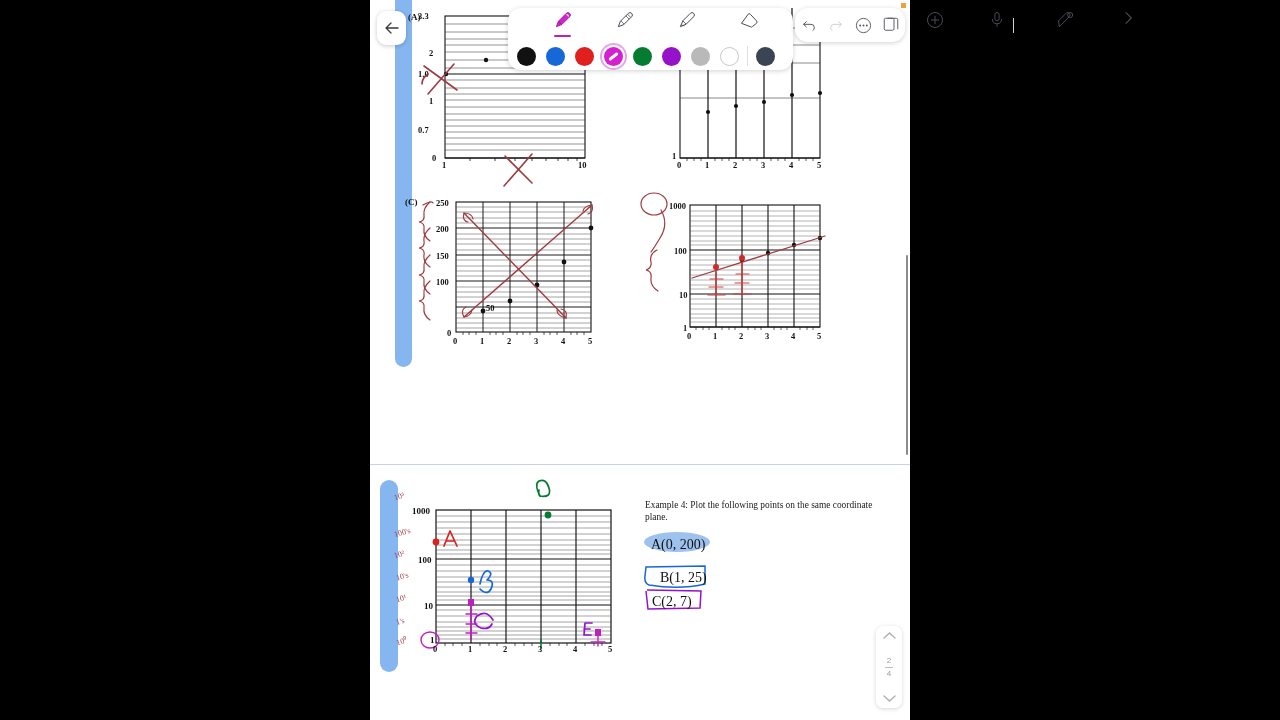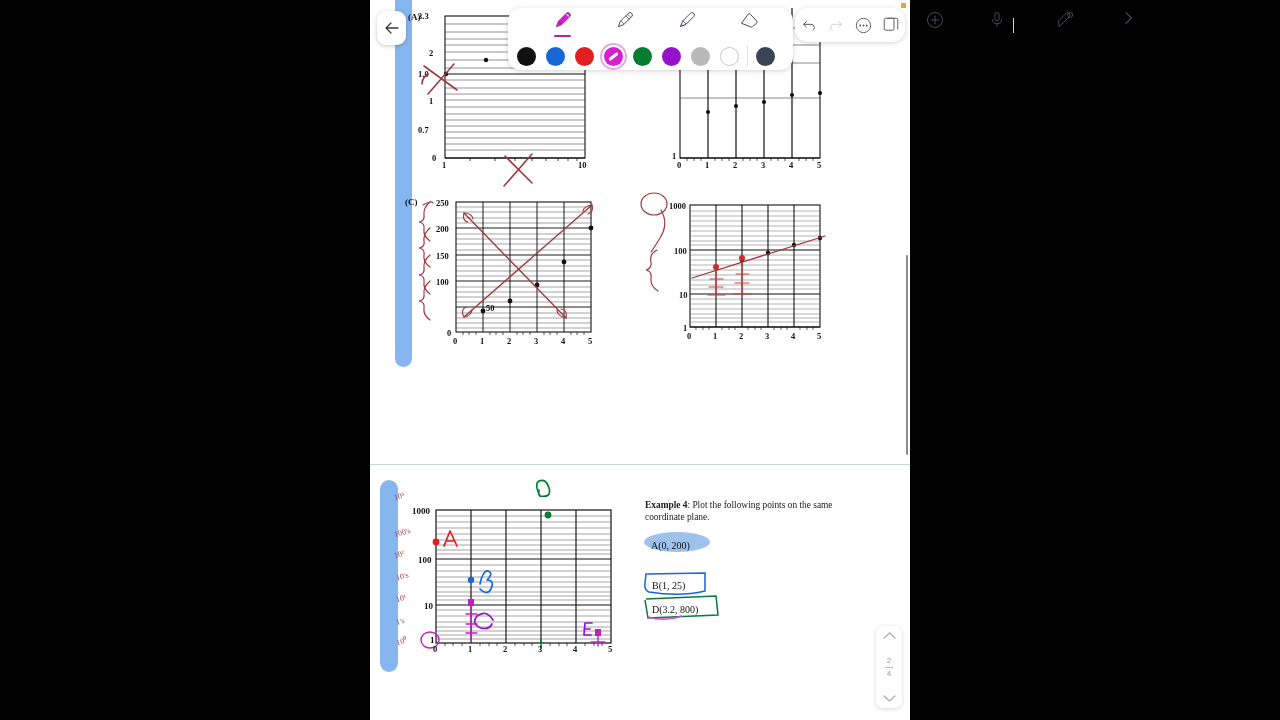--- a/index.html
+++ b/index.html
@@ -48,22 +48,22 @@
   .lbl{position:absolute;font-family:"Liberation Serif",serif;font-weight:bold;color:#111;}
 
   
   .ax{position:absolute;font-size:8.5px;font-weight:bold;color:#111;font-family:"Liberation Serif",serif;white-space:nowrap;}
 
   
   .hand{position:absolute;pointer-events:none;}
 
   .exbox{position:absolute;left:645px;top:499px;width:225px;}
   .extitle{font-size:9.4px;color:#1a1a1a;line-height:1.28;font-family:"Liberation Serif",serif;}
-  .extitle b{font-weight:bold;}
-  .pt{font-size:10px;font-family:"Liberation Serif",serif;color:#111;margin-top:8px;position:relative;display:inline-block;padding:1px 4px;}
+  .extitle b{font-weight:normal;}
+  .pt{font-size:14px;font-family:"Liberation Serif",serif;color:#111;margin-top:8px;position:relative;display:inline-block;padding:1px 4px;}
 
   
   .pagenav{position:absolute;right:8px;bottom:12px;width:26px;height:82px;background:#fff;border-radius:7px;
            box-shadow:0 1px 4px rgba(0,0,0,.16);display:flex;flex-direction:column;align-items:center;justify-content:space-between;
            padding:5px 0;box-sizing:border-box;z-index:30;}
   .pnum{font-size:8px;color:#9a9a9a;font-family:"Liberation Sans",sans-serif;line-height:1.25;text-align:center;}
   .pnum .bar{display:block;width:8px;height:1px;background:#bdbdbd;margin:1px auto;}
 
   
   .vscroll{position:absolute;right:2px;top:255px;width:2px;height:200px;background:#8c8c8c;border-radius:2px;z-index:25;}
@@ -487,32 +487,31 @@
           <b>Example 4</b><span>:  Plot the following points on the same coordinate plane.</span>
         </div>
 
         <div style="position:relative;margin-top:10px;">
           <div style="position:relative;height:21px;">
             <svg style="position:absolute;left:-2px;top:-2px;" width="70" height="22">
                 <ellipse cx="34" cy="11" rx="33" ry="10" fill="#9dc2ee"></ellipse>
               </svg>
             <span class="pt" style="position:relative;margin:0;top:2px;left:2px;">A(0, 200)</span>
           </div>
-          <div style="position:relative;height:22px;margin-top:19px;">
+          <div style="position:relative;height:22px;margin-top:12px;padding-left:8px;">
             <svg style="position:absolute;left:-2px;top:-1px;" width="66" height="24">
               <path d="M3,2 L62,1 L62,19 q-25,6 -56,1 q-5,-2 -4,-9 z" fill="none" stroke="#1667d8" stroke-width="1.5"></path>
             </svg>
             <span class="pt" style="position:relative;margin:0;top:2px;left:3px;">B(1, 25)</span>
           </div>
           <div style="position:relative;height:22px;margin-top:2px;">
-            <svg style="position:absolute;left:-3px;top:-2px;" width="80" height="26">
-              <path d="M4,4 L74,1 L76,20 L6,23 L3,5" fill="none" stroke="#067c33" stroke-width="1.5"></path>
-              <path d="M6,22 q18,5 34,-1" fill="none" stroke="#c94fd0" stroke-width="1.4"></path>
+            <svg style="position:absolute;left:-2px;top:-1px;" width="62" height="24">
+              <path d="M4,1 L58,2 L57,19 L5,20 L3,2" fill="none" stroke="#9512c8" stroke-width="1.5"></path>
             </svg>
-            <span class="pt" style="position:relative;margin:0;top:2px;left:3px;">D(3.2, 800)</span>
+            <span class="pt" style="position:relative;margin:0;top:2px;left:3px;">C(2, 7)</span>
           </div>
         </div>
       </div>
 
     </div>
 
     <div class="vscroll"></div>
     <div class="amber"></div>
 
     <div class="pagenav">

